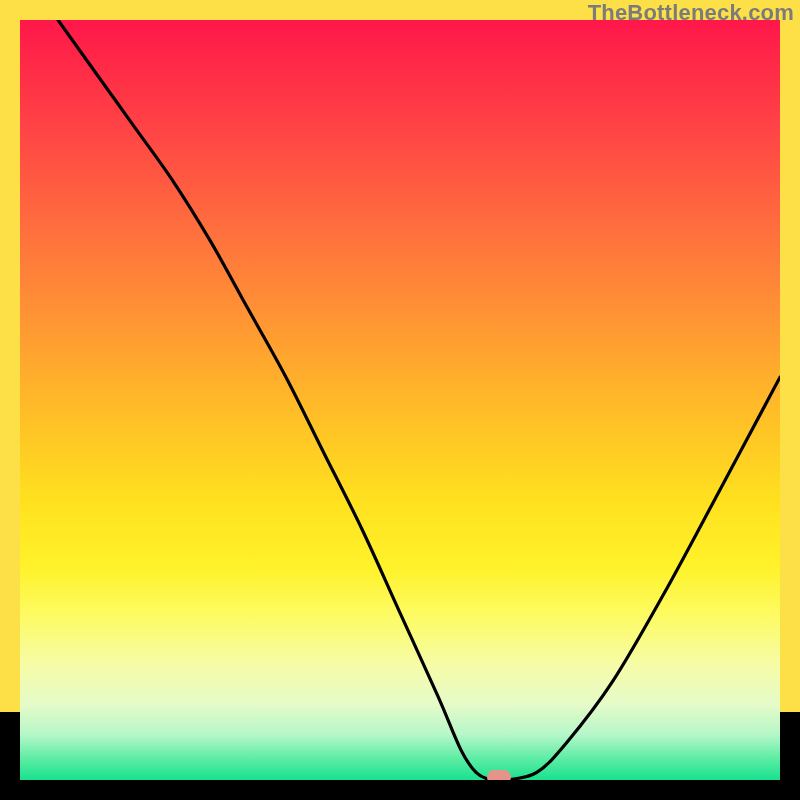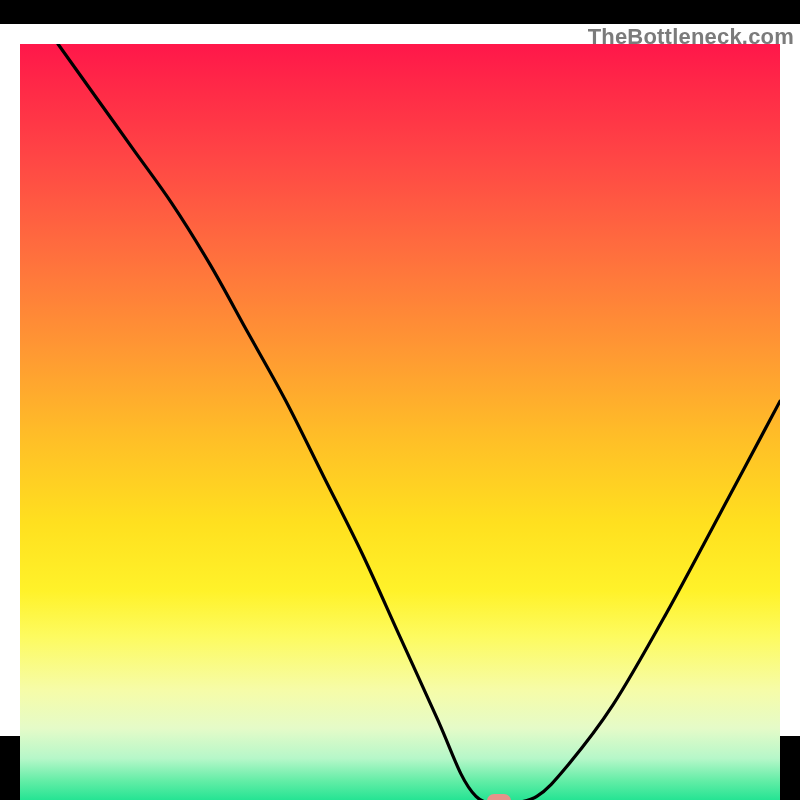--- a/index.html
+++ b/index.html
@@ -8,22 +8,21 @@
     width: 800px;
     height: 800px;
     background: #000;
     overflow: hidden;
     font-family: Arial, Helvetica, sans-serif;
   }
   .frame {
     position: relative;
     width: 800px;
     height: 712px;
-    background: #ffffff;
-    margin-top: 24px;
+    background: #fde047;
   }
   .plot-area {
     position: absolute;
     left: 20px;
     top: 20px;
     width: 760px;
     height: 760px;
     overflow: hidden;
   }
   

